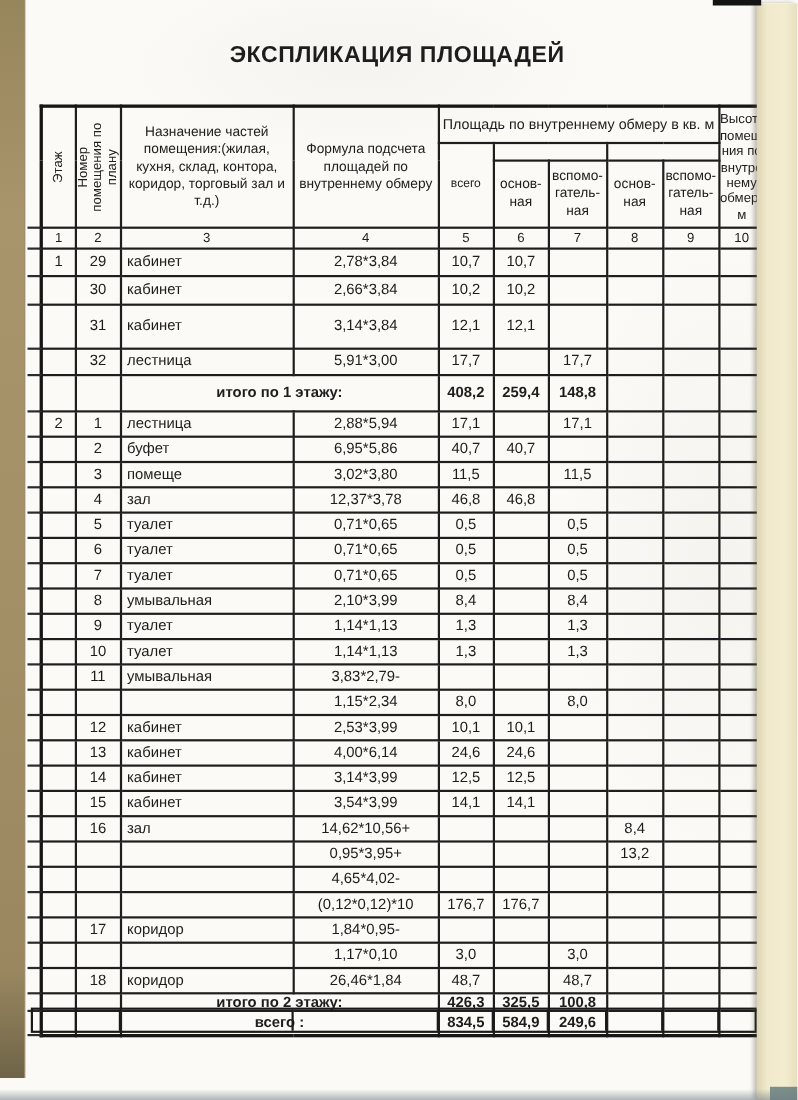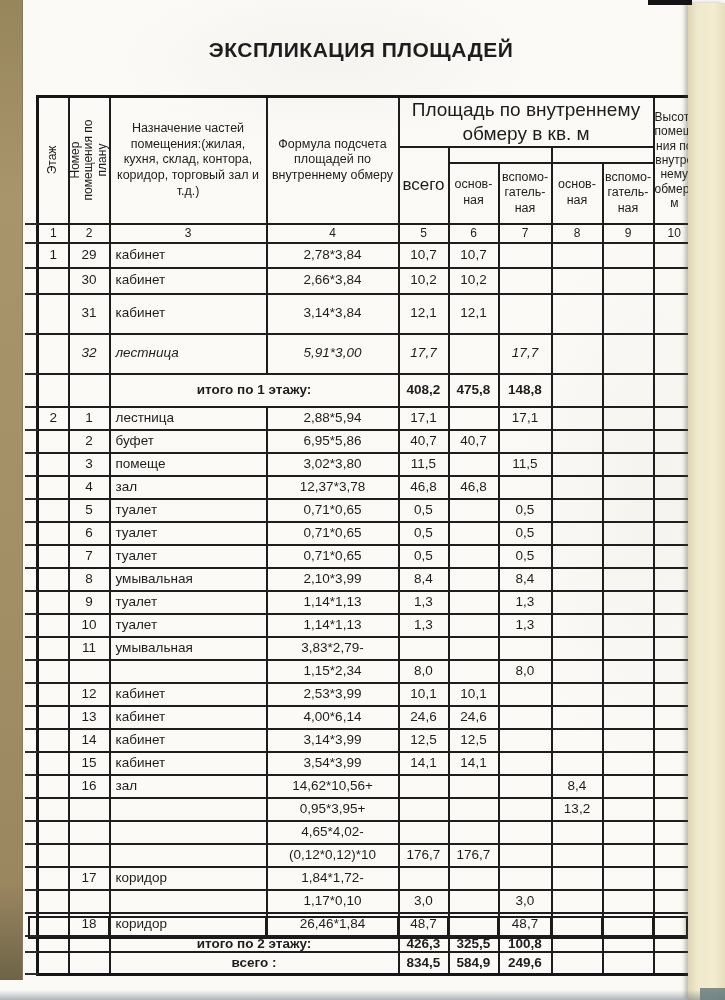--- a/index.html
+++ b/index.html
@@ -28,37 +28,37 @@
 
   .tbl{position:absolute;left:36px;top:95px;z-index:2;}
   table{border-collapse:collapse;table-layout:fixed;width:658px;background:transparent;}
   th,td{border:2px solid #1e1e1e;padding:0;vertical-align:middle;font-weight:400;overflow:visible;}
   table{border:3px solid #161616;}
 
   thead .hA{height:33px;}
   thead .hB{height:16px;}
   thead .hC{height:61px;}
   th{font-size:12.5px;line-height:1.25;text-align:center;}
-  .group-h{font-size:19px;}
+  .group-h{font-size:13px;}
   .prel{white-space:pre-line;}
   .h-col10{font-size:12px;line-height:1.2;}
-  .h-total{font-size:17px;border-radius:10px;}
+  .h-total{font-size:11px;border-radius:10px;}
   .h-wrap3, .h-wrap4{font-size:12.5px;padding:0 3px;}
   .vth{position:relative;}
   .vtext{position:absolute;left:50%;top:50%;transform:translate(-50%,-50%) rotate(-90deg);
     width:96px;text-align:center;font-size:12px;line-height:1.12;}
 
   .numrow td{height:17px;font-size:12px;line-height:1;text-align:center;}
 
   tbody td{font-size:13.5px;line-height:1.1;text-align:center;}
   tbody tr{height:23px;}
   tbody tr:nth-child(1){height:25px;}
   tbody tr:nth-child(2){height:26px;}
   tbody tr:nth-child(3){height:40px;}
-  tbody tr:nth-child(4){height:40px;font-style:italic;}
+  tbody tr:nth-child(4){height:24px;}
   tbody tr:nth-child(5){height:33px;}
   tbody tr:nth-child(29){height:14px;}
   tbody tr:nth-child(30){height:22px;}
   td.c-name{text-align:left;padding-left:5px;border-radius:12px;}
   td.c-sum{font-weight:700;}
   td.b{font-weight:700;margin-left:24px;}
 
   
   .numrow td:first-child, tbody td:first-child{position:relative;}
   .numrow td:first-child::before{content:"";position:absolute;left:-14px;top:-2px;width:13px;height:2px;background:#2b2b2b;}
@@ -189,21 +189,21 @@
             <td class="c-val">17,7</td>
             <td class="c-val"></td>
             <td class="c-val"></td>
             <td class="c-last"></td>
           </tr>
           <tr>
             <td class="c-num"></td>
             <td class="c-num"></td>
             <td class="c-sum" colspan="2">итого по 1 этажу:</td>
             <td class="c-val b">408,2</td>
-            <td class="c-val b">475,8</td>
+            <td class="c-val b">259,4</td>
             <td class="c-val b">148,8</td>
             <td class="c-val"></td>
             <td class="c-val"></td>
             <td class="c-last"></td>
           </tr>
           <tr>
             <td class="c-num">2</td>
             <td class="c-num">1</td>
             <td class="c-name">лестница</td>
             <td class="c-formula">2,88*5,94</td>
@@ -439,21 +439,21 @@
             <td class="c-val">176,7</td>
             <td class="c-val"></td>
             <td class="c-val"></td>
             <td class="c-val"></td>
             <td class="c-last"></td>
           </tr>
           <tr>
             <td class="c-num"></td>
             <td class="c-num">17</td>
             <td class="c-name">коридор</td>
-            <td class="c-formula">1,84*1,72-</td>
+            <td class="c-formula">1,84*0,95-</td>
             <td class="c-val"></td>
             <td class="c-val"></td>
             <td class="c-val"></td>
             <td class="c-val"></td>
             <td class="c-val"></td>
             <td class="c-last"></td>
           </tr>
           <tr>
             <td class="c-num"></td>
             <td class="c-num"></td>

